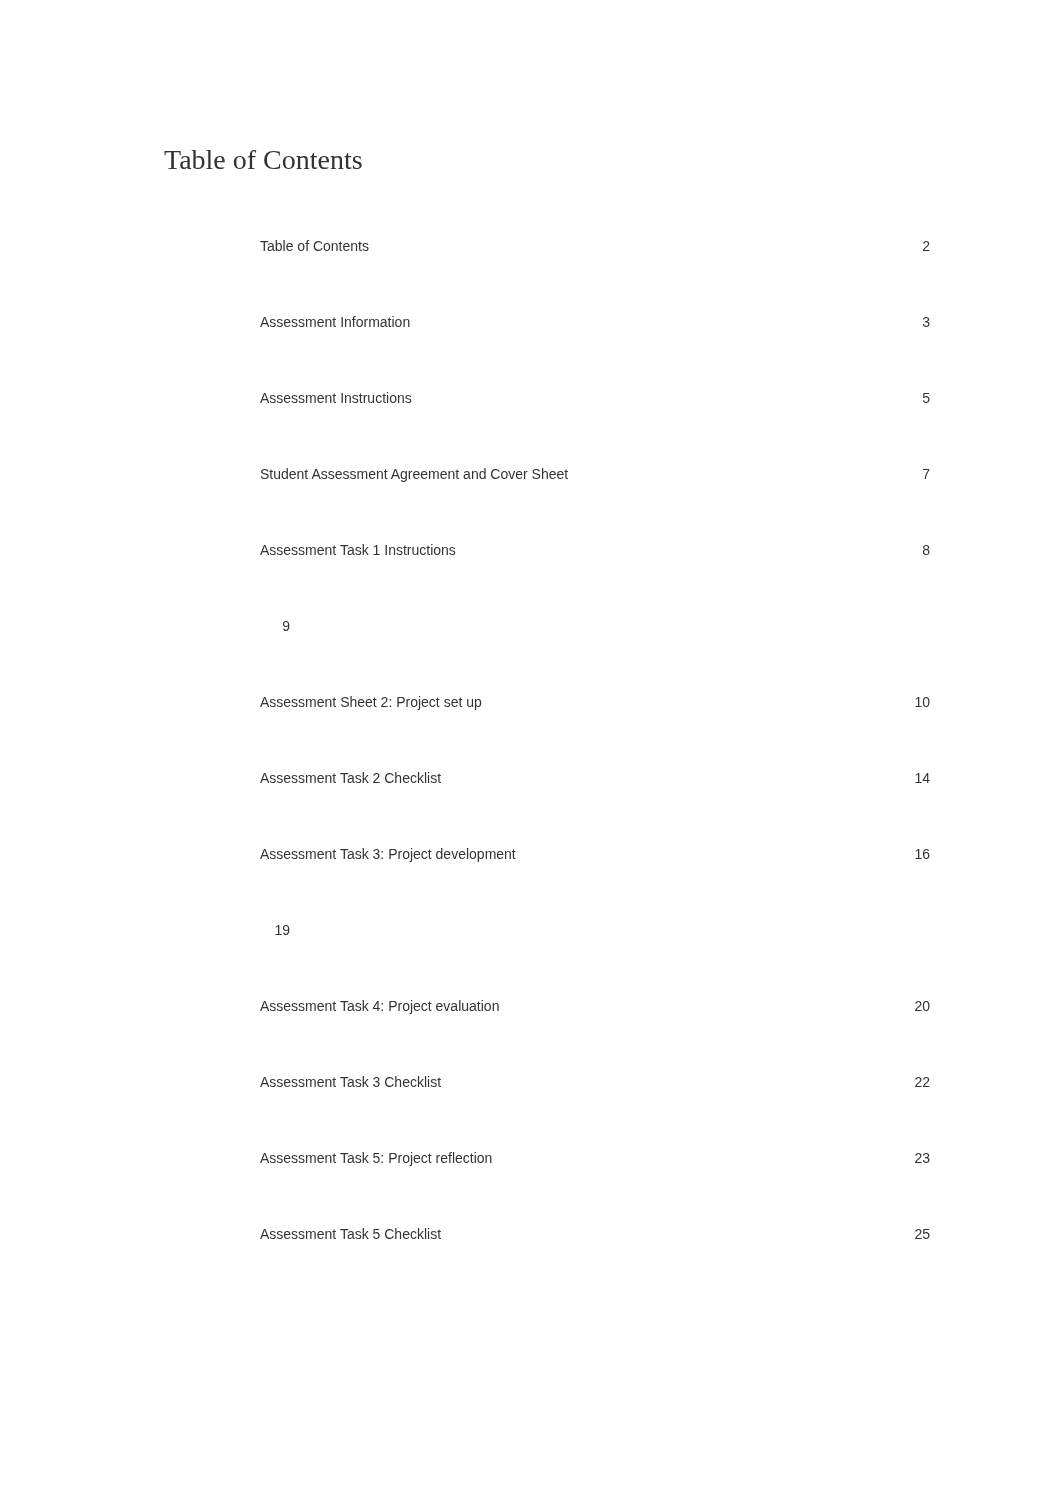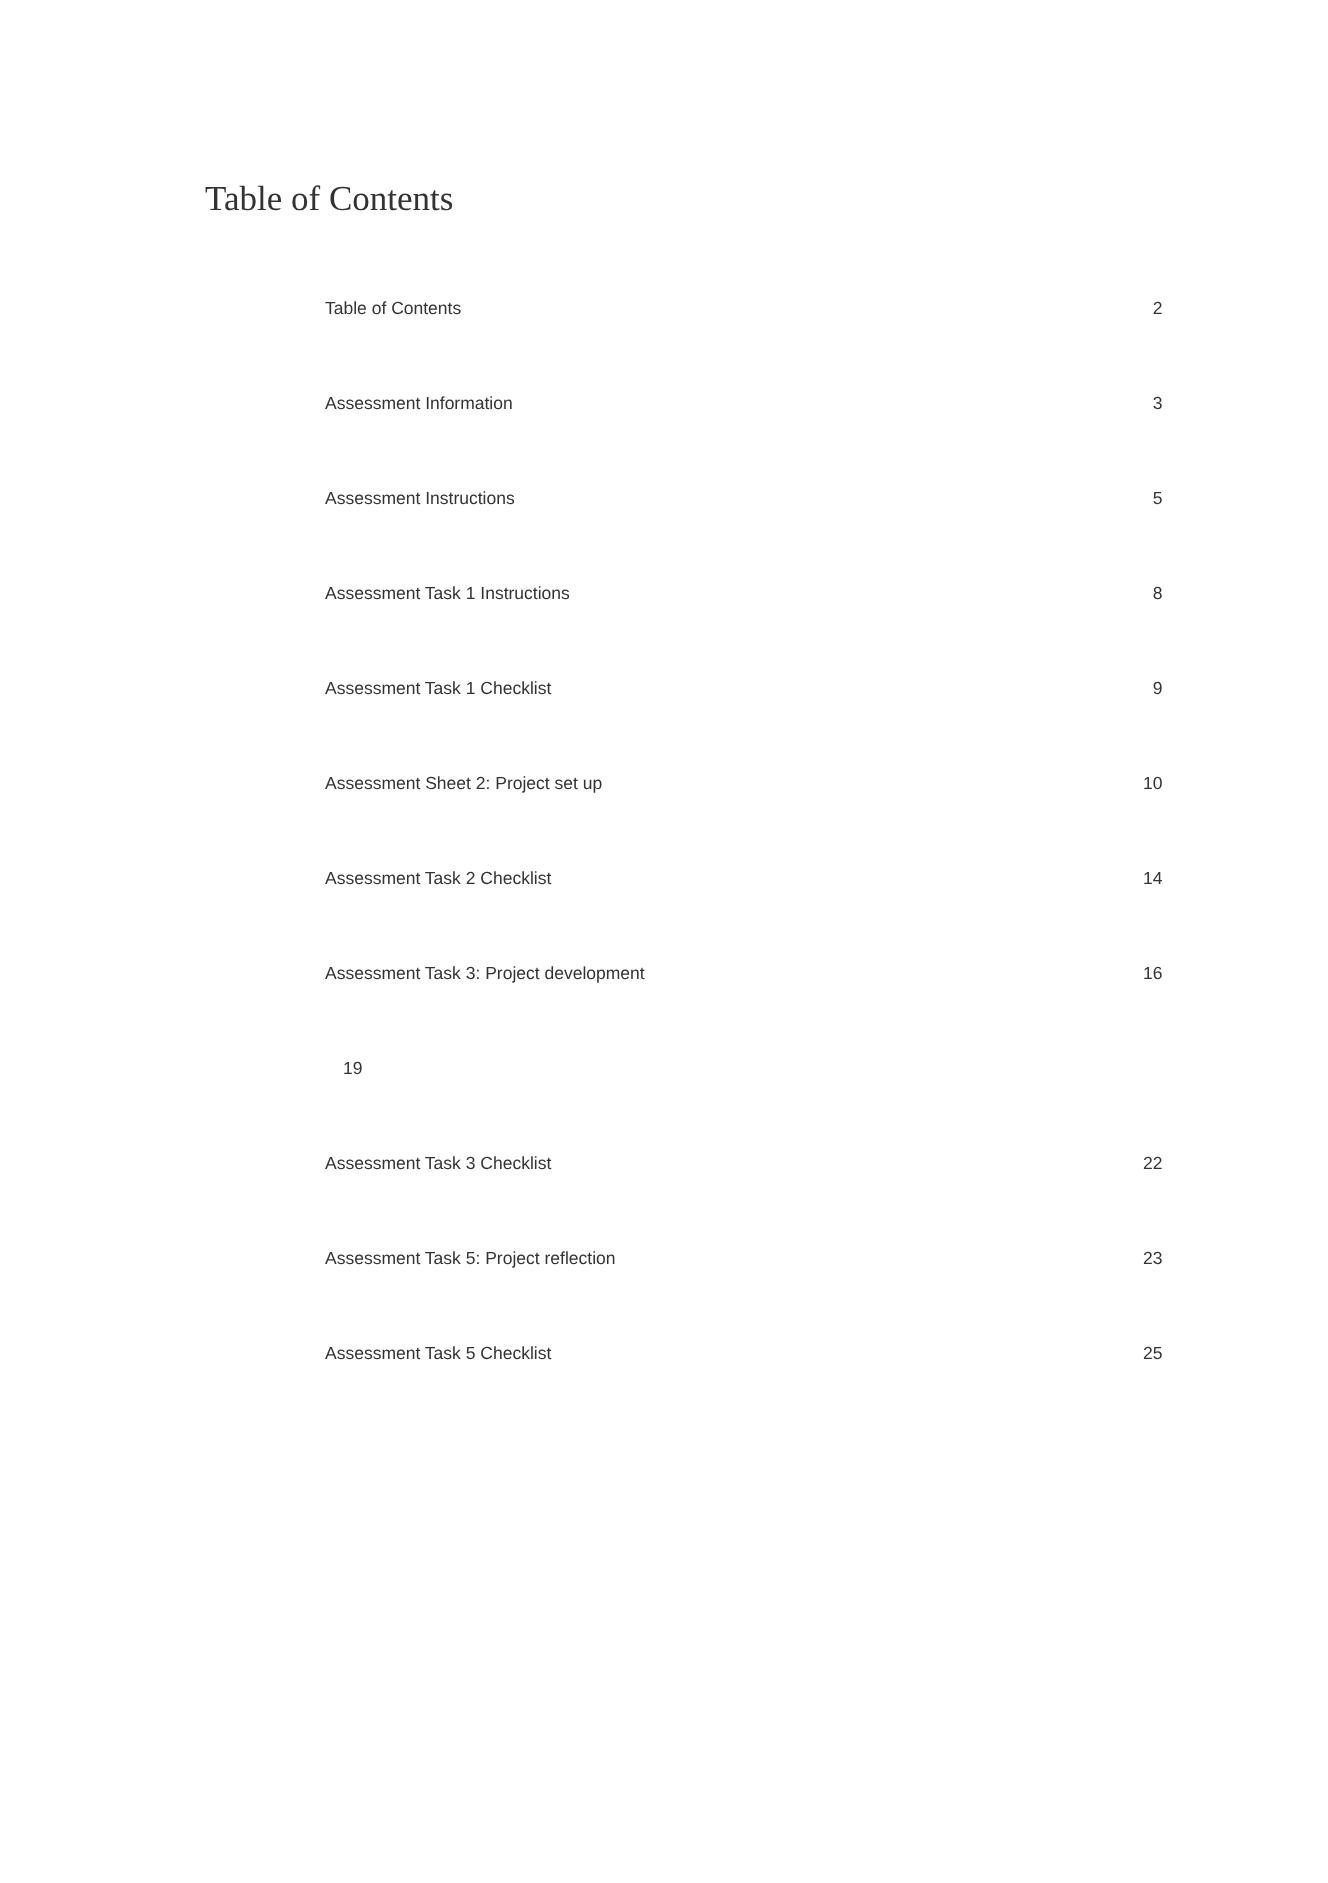--- a/index.html
+++ b/index.html
@@ -68,43 +68,50 @@
       </div>
       <div class="toc-row">
         <span class="toc-label">Assessment Information</span>
         <span class="toc-page">3</span>
       </div>
       <div class="toc-row">
         <span class="toc-label">Assessment Instructions</span>
         <span class="toc-page">5</span>
       </div>
       <div class="toc-row">
+        <span class="toc-label">Student Assessment Agreement and Cover Sheet</span>
+        <span class="toc-page">7</span>
+      </div>
+      <div class="toc-row">
         <span class="toc-label">Assessment Task 1 Instructions</span>
         <span class="toc-page">8</span>
       </div>
       <div class="toc-row">
-        <span class="toc-label">Assessment Task 1 Checklist</span>
         <span class="toc-page">9</span>
       </div>
       <div class="toc-row">
         <span class="toc-label">Assessment Sheet 2: Project set up</span>
         <span class="toc-page">10</span>
       </div>
       <div class="toc-row">
         <span class="toc-label">Assessment Task 2 Checklist</span>
         <span class="toc-page">14</span>
       </div>
       <div class="toc-row">
         <span class="toc-label">Assessment Task 3: Project development</span>
         <span class="toc-page">16</span>
       </div>
       <div class="toc-row">
         <span class="toc-page">19</span>
       </div>
       <div class="toc-row">
+        <span class="toc-label">Assessment Task 4: Project evaluation</span>
+        <span class="toc-page">20</span>
+      </div>
+      <div class="toc-row">
         <span class="toc-label">Assessment Task 3 Checklist</span>
         <span class="toc-page">22</span>
       </div>
       <div class="toc-row">
         <span class="toc-label">Assessment Task 5: Project reflection</span>
         <span class="toc-page">23</span>
       </div>
       <div class="toc-row">
         <span class="toc-label">Assessment Task 5 Checklist</span>
         <span class="toc-page">25</span>

